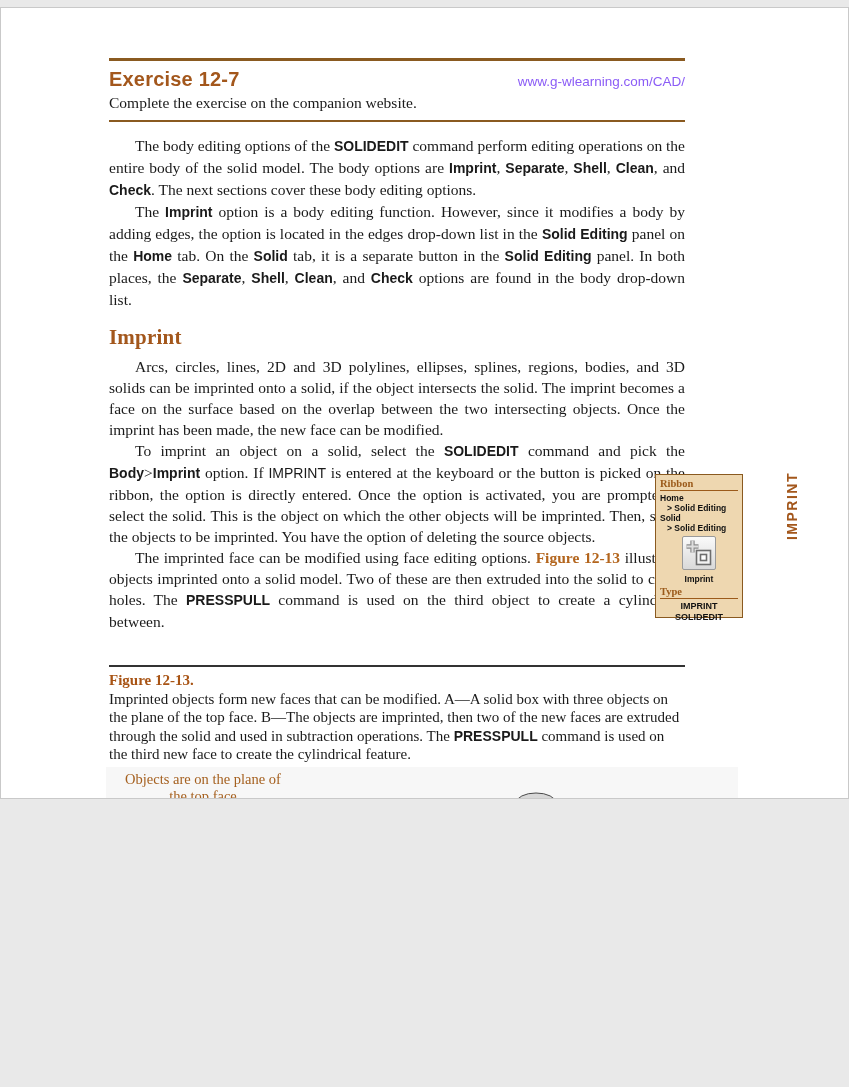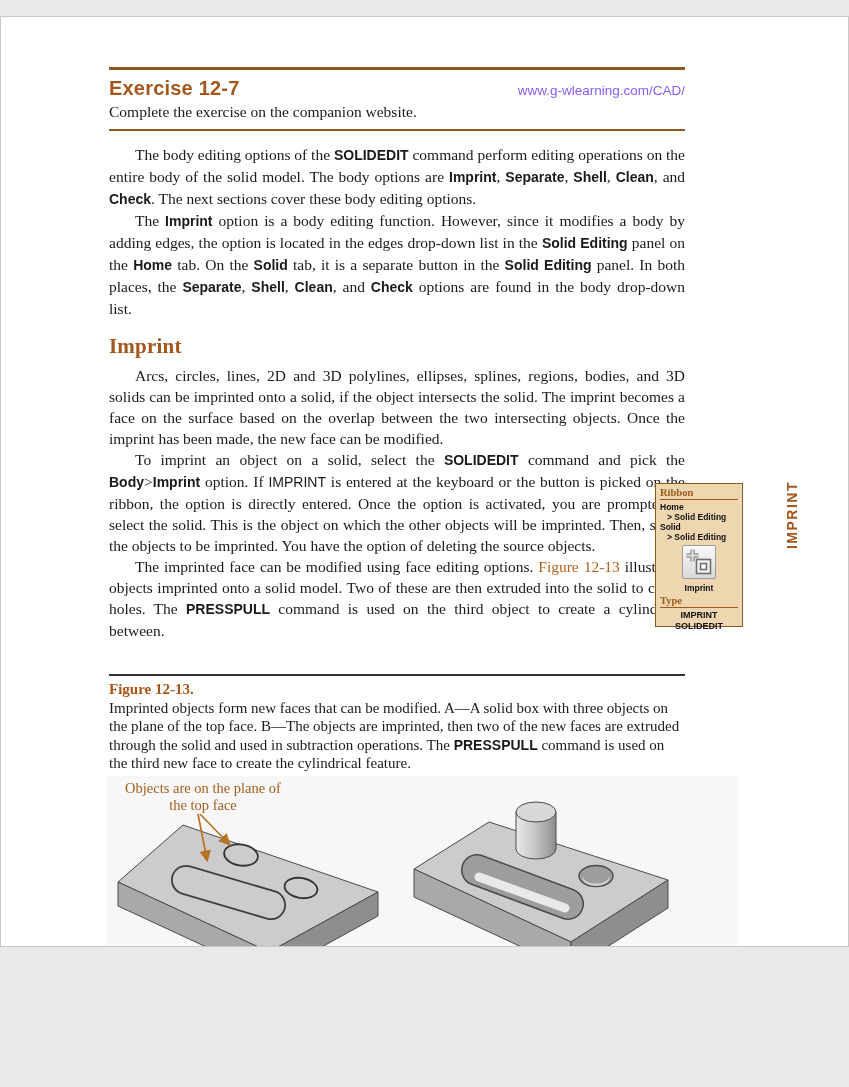--- a/index.html
+++ b/index.html
@@ -1,17 +1,17 @@
 <!DOCTYPE html>
 <html><head>
 <meta charset="utf-8">
 <style>
   html,body { margin:0; padding:0; background:#e9e9e9; }
   .page {
-    position:relative; width:849px; height:931px; margin:16px auto;
+    position:relative; width:849px; height:792px; margin:7px auto;
     background:#ffffff; border:1px solid #c9c9c9; box-sizing:border-box;
     font-family:"Liberation Serif","DejaVu Serif",serif; color:#1a1a1a;
     overflow:hidden;
   }
   .content { position:absolute; left:108px; top:0; width:576px; }
 
   
   .ex-block { margin-top:50px; }
   .ex-rule { height:3px; background:#8a5a20; }
   .ex-rule.thin { height:2px; }
@@ -33,21 +33,21 @@
     text-shadow:-1px -1px 0 #fff,1px -1px 0 #fff,-1px 1px 0 #fff,1px 1px 0 #fff,3px 3px 3px rgba(92,62,24,.5);
   }
 
   
   .body-para {
     font-size:15.5px; line-height:21px; text-align:justify; margin:0; text-indent:26px;
   }
   .body-para.first { margin-top:13px; }
   .seg-b { font-family:"Liberation Sans",sans-serif; font-weight:bold; font-size:14px; }
   .seg-c { font-family:"Liberation Sans",sans-serif; font-size:14px; }
-  .seg-link { color:#b3651d; font-weight:normal; }
+  .seg-link { color:#b3651d; font-weight:bold; }
 
   .imprint-heading {
     font-size:21px; font-weight:bold; color:#a3571c; margin:15px 0 6px 0; letter-spacing:.2px;
   }
 
   
   .ribbon-box {
     position:absolute; left:654px; top:466px; width:88px; height:144px; box-sizing:border-box;
     background:#eed7b0; border:1.5px solid #8a5a20; padding:3px 4px;
     font-family:"Liberation Sans",sans-serif;

